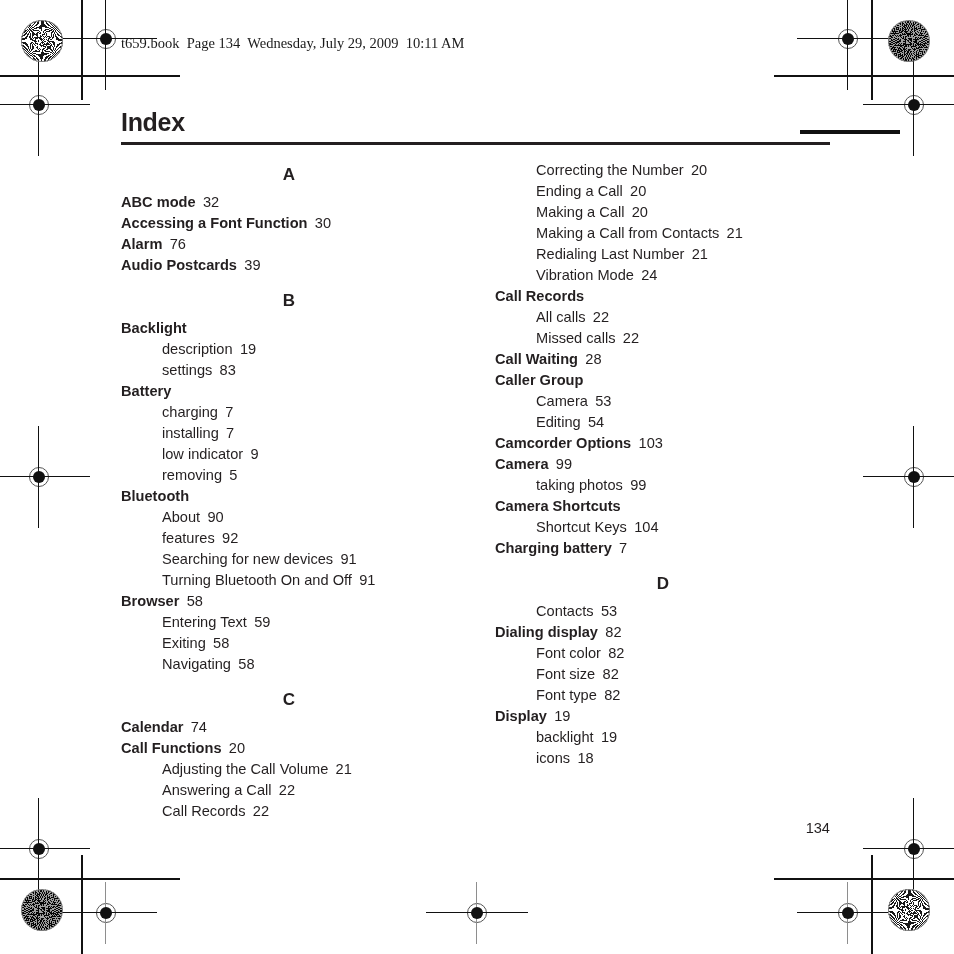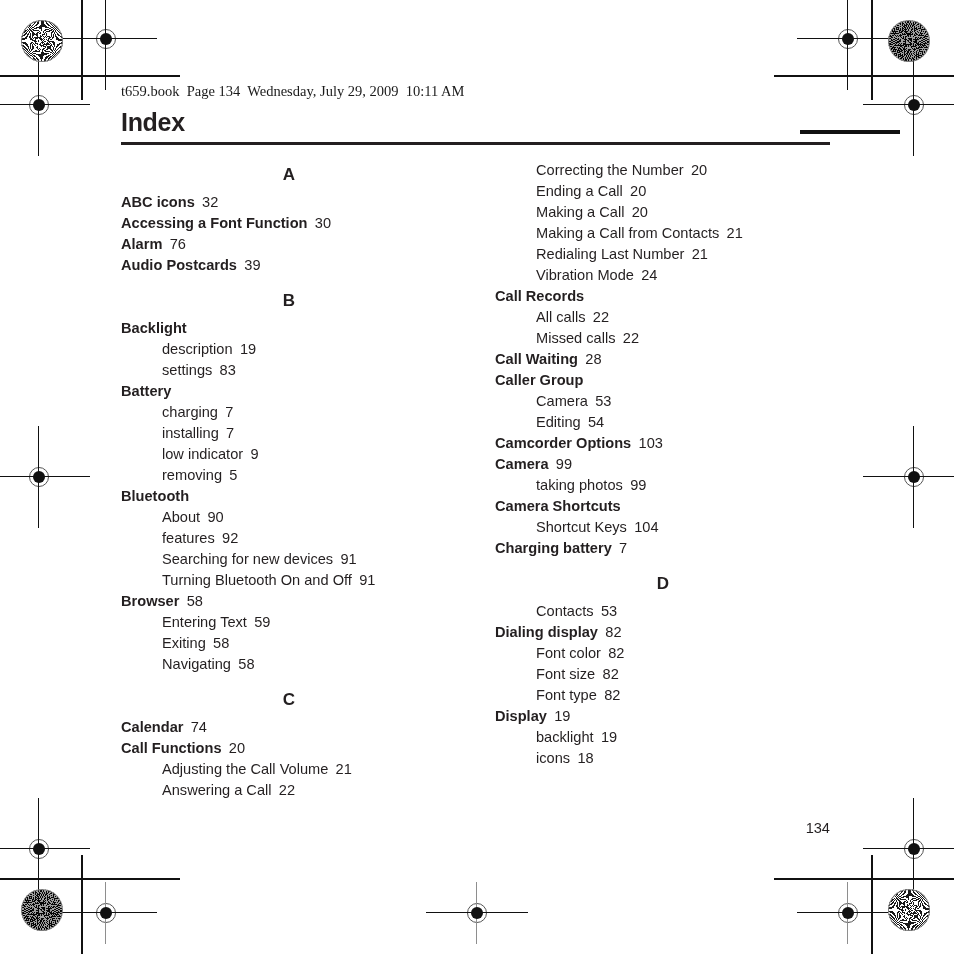--- a/index.html
+++ b/index.html
@@ -83,21 +83,20 @@
 
   
   .doc-header {
     position: absolute;
     left: 121px;
     top: 35px;
     font-family: "Liberation Serif", serif;
     font-size: 14.5px;
     color: #1a1a1a;
     white-space: pre;
-    margin-top: 48px;
   }
 
   .index-title {
     position: absolute;
     left: 121px;
     top: 110px;
     font-size: 25px;
     font-weight: bold;
     letter-spacing: -0.3px;
     line-height: 1;
@@ -265,21 +264,21 @@
   <div class="rosette star" style="left:888px; top:889px;"></div>
 
   <div class="doc-header">t659.book  Page 134  Wednesday, July 29, 2009  10:11 AM</div>
 
   <div class="index-title">Index</div>
   <div class="title-rule"></div>
 
   <div class="columns">
     <div class="col col-left" id="col-0">
         <div class="letter">A</div>
-        <div class="entry"><span>ABC icons</span> <span class="pg">32</span></div>
+        <div class="entry"><span>ABC mode</span> <span class="pg">32</span></div>
         <div class="entry"><span>Accessing a Font Function</span> <span class="pg">30</span></div>
         <div class="entry"><span>Alarm</span> <span class="pg">76</span></div>
         <div class="entry"><span>Audio Postcards</span> <span class="pg">39</span></div>
         <div class="letter spaced">B</div>
         <div class="entry"><span>Backlight</span></div>
         <div class="subentry"><span>description</span> <span class="pg">19</span></div>
         <div class="subentry"><span>settings</span> <span class="pg">83</span></div>
         <div class="entry"><span>Battery</span></div>
         <div class="subentry"><span>charging</span> <span class="pg">7</span></div>
         <div class="subentry"><span>installing</span> <span class="pg">7</span></div>
@@ -292,20 +291,21 @@
         <div class="subentry"><span>Turning Bluetooth On and Off</span> <span class="pg">91</span></div>
         <div class="entry"><span>Browser</span> <span class="pg">58</span></div>
         <div class="subentry"><span>Entering Text</span> <span class="pg">59</span></div>
         <div class="subentry"><span>Exiting</span> <span class="pg">58</span></div>
         <div class="subentry"><span>Navigating</span> <span class="pg">58</span></div>
         <div class="letter spaced">C</div>
         <div class="entry"><span>Calendar</span> <span class="pg">74</span></div>
         <div class="entry"><span>Call Functions</span> <span class="pg">20</span></div>
         <div class="subentry"><span>Adjusting the Call Volume</span> <span class="pg">21</span></div>
         <div class="subentry"><span>Answering a Call</span> <span class="pg">22</span></div>
+        <div class="subentry"><span>Call Records</span> <span class="pg">22</span></div>
       </div>
     <div class="col col-right" id="col-1">
         <div class="subentry"><span>Correcting the Number</span> <span class="pg">20</span></div>
         <div class="subentry"><span>Ending a Call</span> <span class="pg">20</span></div>
         <div class="subentry"><span>Making a Call</span> <span class="pg">20</span></div>
         <div class="subentry"><span>Making a Call from Contacts</span> <span class="pg">21</span></div>
         <div class="subentry"><span>Redialing Last Number</span> <span class="pg">21</span></div>
         <div class="subentry"><span>Vibration Mode</span> <span class="pg">24</span></div>
         <div class="entry"><span>Call Records</span></div>
         <div class="subentry"><span>All calls</span> <span class="pg">22</span></div>

